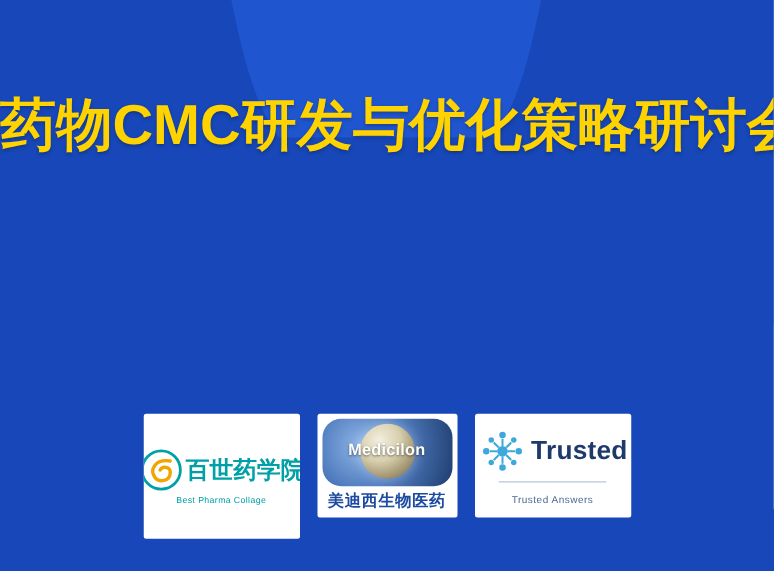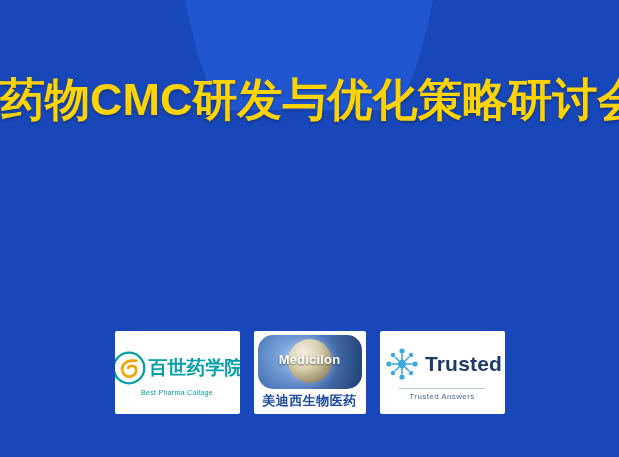--- a/index.html
+++ b/index.html
@@ -83,21 +83,21 @@
     background: #ffffff;
     margin: 0 7px;
     border-radius: 2px;
     box-sizing: border-box;
     display: flex;
     flex-direction: column;
     align-items: center;
     justify-content: center;
     overflow: hidden;
   }
-  .logo-a { width: 125px; height: 83px; padding: 6px 4px; }
+  .logo-a { width: 125px; height: 100px; padding: 6px 4px; }
   .logo-b { width: 112px; height: 83px; padding: 4px; }
   .logo-c { width: 125px; height: 83px; padding: 6px 4px; }
 
   
   .la-row { display: flex; align-items: center; justify-content: center; }
   .la-mark { width: 36px; height: 36px; flex: 0 0 36px; }
   .la-cn {
     color: #00a0a8;
     font-size: 19px;
     font-weight: bold;
@@ -161,21 +161,21 @@
     font-weight: bold;
     letter-spacing: .2px;
     margin-left: 3px;
   }
   .lc-tag {
     color: #4a6a94;
     font-size: 8px;
     letter-spacing: .4px;
     margin-top: 4px;
     border-top: 1px solid #b9c6d8;
-    padding-top: 3px;
+    padding-top: 9px;
     width: 86px;
     text-align: center;
   }
 </style>
 </head>
 <body>
 
 <div class="poster">
 
   <div class="bg-top"></div>

